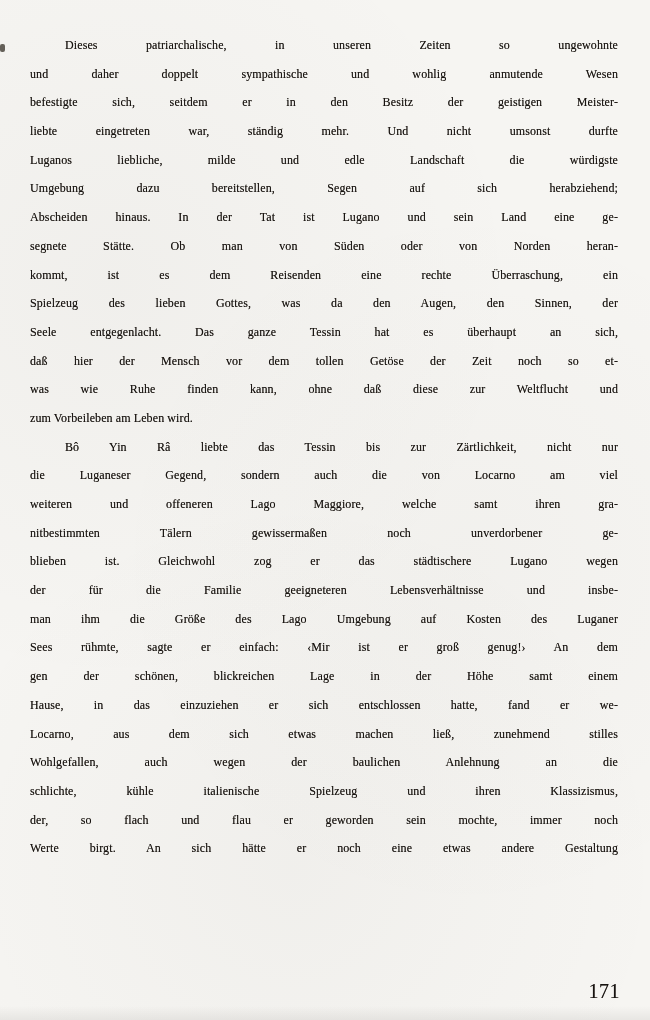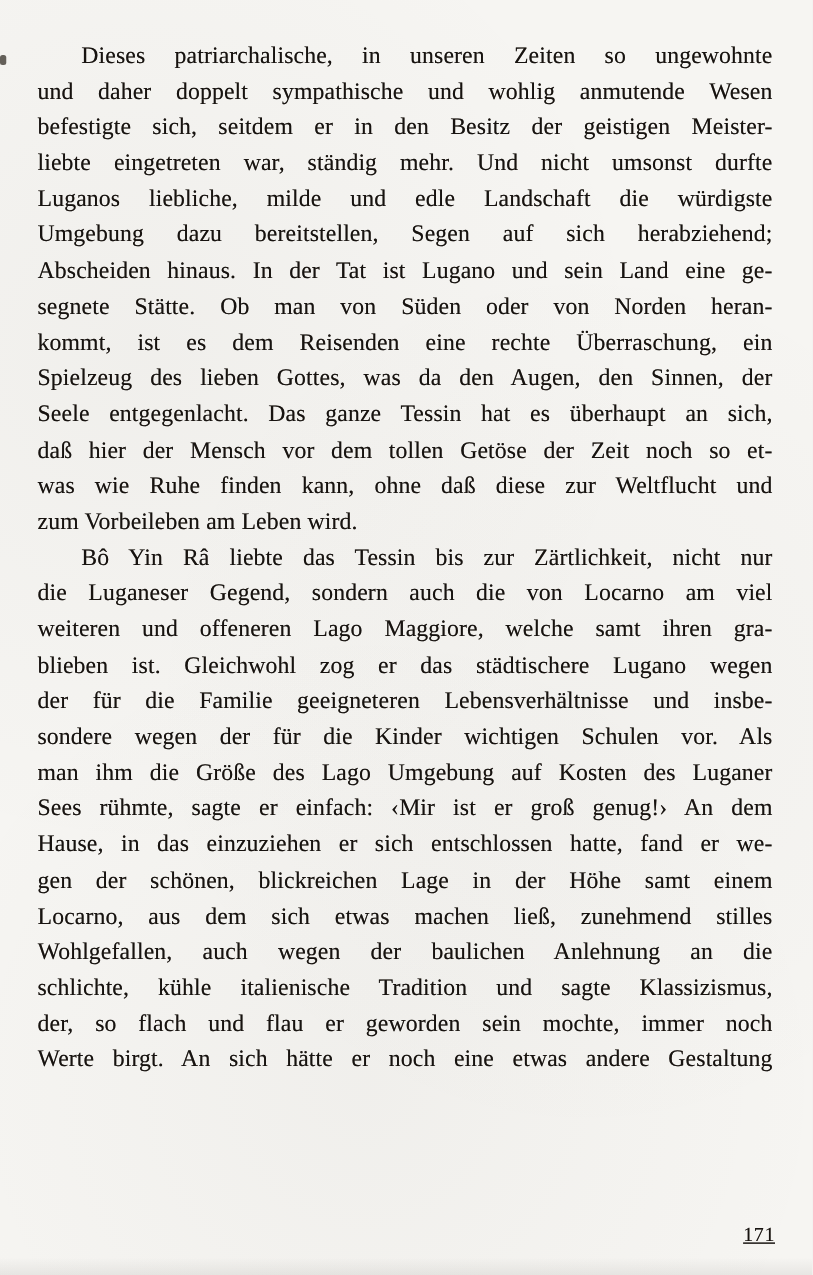--- a/index.html
+++ b/index.html
@@ -16,44 +16,43 @@
       radial-gradient(circle at 18% 28%, rgba(60,55,45,0.03), transparent 45%),
       radial-gradient(circle at 72% 55%, rgba(60,55,45,0.025), transparent 50%),
       radial-gradient(circle at 45% 85%, rgba(60,55,45,0.03), transparent 40%),
       #f6f5f2;
     color: #171310;
   }
   .text-block {
     position: absolute;
     left: 30px; top: 31px;
     width: 588px;
-    font-size: 19px;
+    font-size: 12px;
     line-height: 28.7px;
     letter-spacing: 0.1px;
     text-shadow: 0 0 0.5px rgba(25,18,10,0.55);
     font-family: Liberation Serif, serif;
   }
   .para { margin: 0; padding: 0; }
   .line {
     text-align: justify;
     text-align-last: justify;
     height: 28.7px;
     overflow: hidden;
   }
   .line.first { padding-left: 35px; }
   .line.plast { text-align-last: left; }
   .page-number {
     position: absolute;
     left: 30px; top: 980px;
     width: 590px;
     text-align: right;
-    font-size: 16px;
+    font-size: 20px;
     letter-spacing: 0.5px;
     text-shadow: 0 0 0.5px rgba(25,18,10,0.5);
-    text-decoration: underline;
   }
   .speck {
     position: absolute;
     left: 0; top: 44px;
     width: 5px; height: 8px;
     background: #4a453e;
     border-radius: 2px;
     opacity: 0.85;
   }
   .bottom-shade {
@@ -83,30 +82,30 @@
       <div class="line">Spielzeug des lieben Gottes, was da den Augen, den Sinnen, der</div>
       <div class="line">Seele entgegenlacht. Das ganze Tessin hat es überhaupt an sich,</div>
       <div class="line">daß hier der Mensch vor dem tollen Getöse der Zeit noch so et-</div>
       <div class="line">was wie Ruhe finden kann, ohne daß diese zur Weltflucht und</div>
       <div class="line plast">zum Vorbeileben am Leben wird.</div>
     </div>
     <div class="para">
       <div class="line first">Bô Yin Râ liebte das Tessin bis zur Zärtlichkeit, nicht nur</div>
       <div class="line">die Luganeser Gegend, sondern auch die von Locarno am viel</div>
       <div class="line">weiteren und offeneren Lago Maggiore, welche samt ihren gra-</div>
+      <div class="line">nitbestimmten Tälern gewissermaßen noch unverdorbener ge-</div>
       <div class="line">blieben ist. Gleichwohl zog er das städtischere Lugano wegen</div>
       <div class="line">der für die Familie geeigneteren Lebensverhältnisse und insbe-</div>
-      <div class="line">sondere wegen der für die Kinder wichtigen Schulen vor. Als</div>
       <div class="line">man ihm die Größe des Lago Umgebung auf Kosten des Luganer</div>
       <div class="line">Sees rühmte, sagte er einfach: ‹Mir ist er groß genug!› An dem</div>
+      <div class="line">gen der schönen, blickreichen Lage in der Höhe samt einem</div>
       <div class="line">Hause, in das einzuziehen er sich entschlossen hatte, fand er we-</div>
-      <div class="line">gen der schönen, blickreichen Lage in der Höhe samt einem</div>
       <div class="line">Locarno, aus dem sich etwas machen ließ, zunehmend stilles</div>
       <div class="line">Wohlgefallen, auch wegen der baulichen Anlehnung an die</div>
-      <div class="line">schlichte, kühle italienische Tradition und sagte Klassizismus,</div>
+      <div class="line">schlichte, kühle italienische Spielzeug und ihren Klassizismus,</div>
       <div class="line">der, so flach und flau er geworden sein mochte, immer noch</div>
       <div class="line">Werte birgt. An sich hätte er noch eine etwas andere Gestaltung</div>
     </div>
   </div>
 
   <div class="page-number">171</div>
   <div class="bottom-shade"></div>
 </div>
 
 </body></html>

